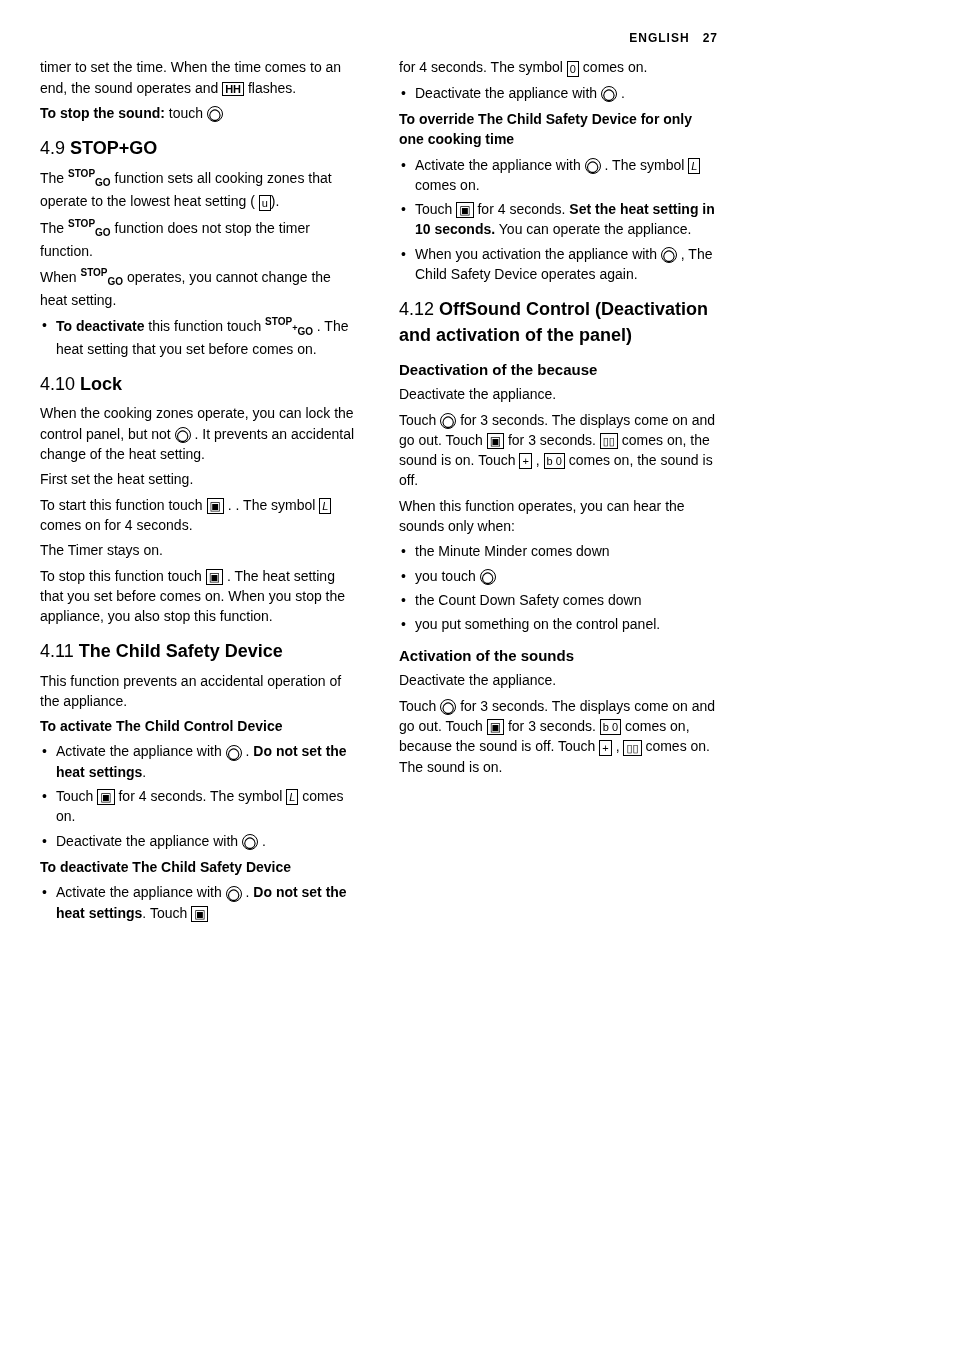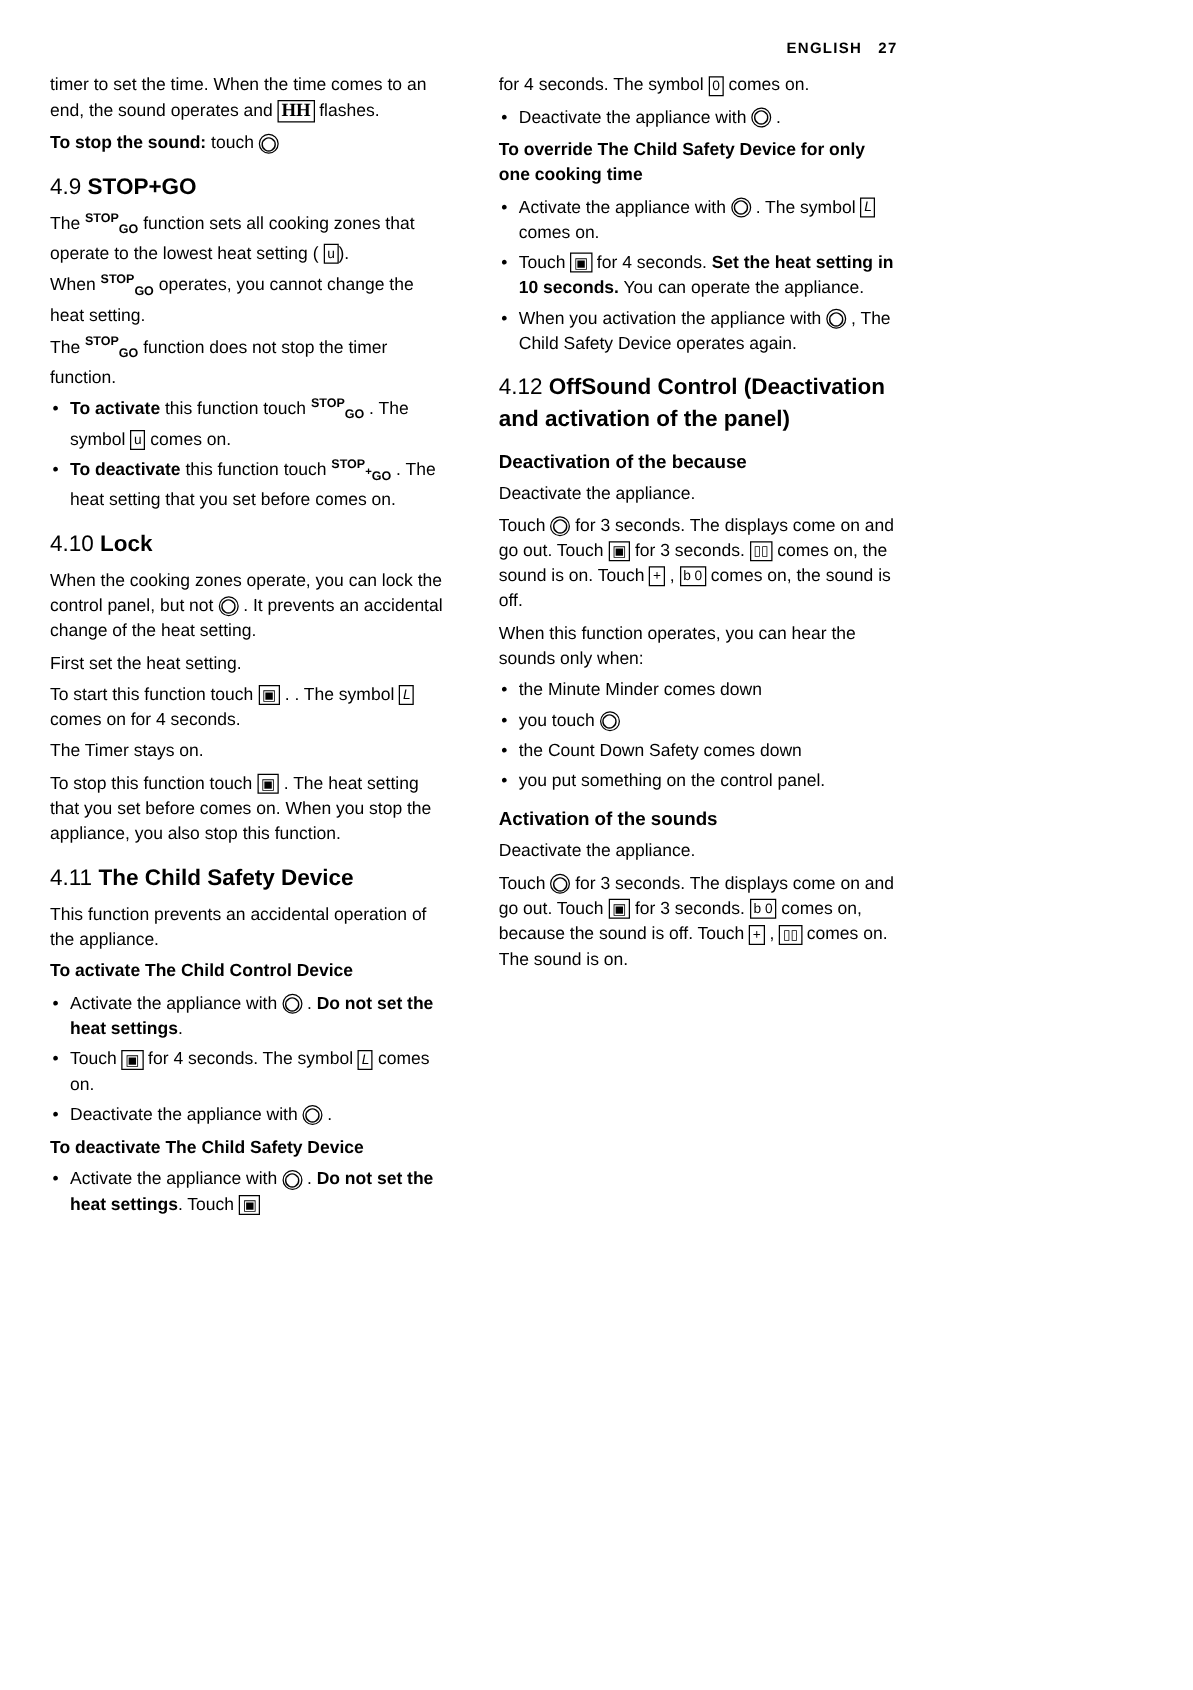--- a/index.html
+++ b/index.html
@@ -103,59 +103,51 @@
   <div class="header">
     <span>ENGLISH</span>&nbsp;&nbsp;&nbsp;<span>27</span>
   </div>
 
   <div class="columns">
 
     <div class="col-left">
 
       <p>
         <span>timer to set the time. When the time comes to an end, the sound operates and</span>
-        <span style="display:inline-block;font-weight:bold;font-size:15px;border:1.5px solid #000;padding:0 2px;line-height:1.1;vertical-align:middle;font-family:Liberation Serif, serif;">HH</span>
+        <span style="display:inline-block;font-weight:bold;font-size:11px;border:1.5px solid #000;padding:0 2px;line-height:1.1;vertical-align:middle;">HH</span>
         <span>flashes.</span>
       </p>
       <p>
         <span class="bold">To stop the sound:</span>
         <span> </span><span>touch</span>
         <span class="icon-circle">◯</span>
       </p>
 
       <div class="section-title">
         <span class="num">4.9</span> <span>STOP+GO</span>
       </div>
 
       <p>
         <span>The</span>
         <span style="font-size:10px;font-weight:bold;vertical-align:super;">STOP</span><span style="font-size:10px;font-weight:bold;vertical-align:sub;">GO</span>
         <span>function sets all cooking zones that operate to the lowest heat setting (</span>
         <span class="icon-box">u</span><span>).</span>
       </p>
       <p>
+        <span>The</span>
+        <span style="font-size:10px;font-weight:bold;vertical-align:super;">STOP</span><span style="font-size:10px;font-weight:bold;vertical-align:sub;">GO</span>
+        <span>function does not stop the timer function.</span>
+      </p>
+      <p>
         <span>When</span>
         <span style="font-size:10px;font-weight:bold;vertical-align:super;">STOP</span><span style="font-size:10px;font-weight:bold;vertical-align:sub;">GO</span>
         <span>operates, you cannot change the heat setting.</span>
       </p>
-      <p>
-        <span>The</span>
-        <span style="font-size:10px;font-weight:bold;vertical-align:super;">STOP</span><span style="font-size:10px;font-weight:bold;vertical-align:sub;">GO</span>
-        <span>function does not stop the timer function.</span>
-      </p>
-
-      <ul class="bullet-list">
-        <li>
-          <span class="bold">To activate</span>
-          <span> </span><span>this function touch</span>
-          <span style="font-size:10px;font-weight:bold;vertical-align:super;">STOP</span><span style="font-size:10px;font-weight:bold;vertical-align:sub;">GO</span>
-          <span> </span><span>. The symbol</span>
-          <span class="icon-box">u</span>
-          <span> </span><span>comes on.</span>
-        </li>
+
+      <ul class="bullet-list">
         <li>
           <span class="bold">To deactivate</span>
           <span> </span><span>this function touch</span>
           <span style="font-size:10px;font-weight:bold;vertical-align:super;">STOP</span><span style="font-size:10px;font-weight:bold;vertical-align:sub;"><sup>+</sup>GO</span>
           <span> </span><span>. The heat setting that you set before comes on.</span>
         </li>
       </ul>
 
       <div class="section-title">
         <span class="num">4.10</span> <span>Lock</span>

